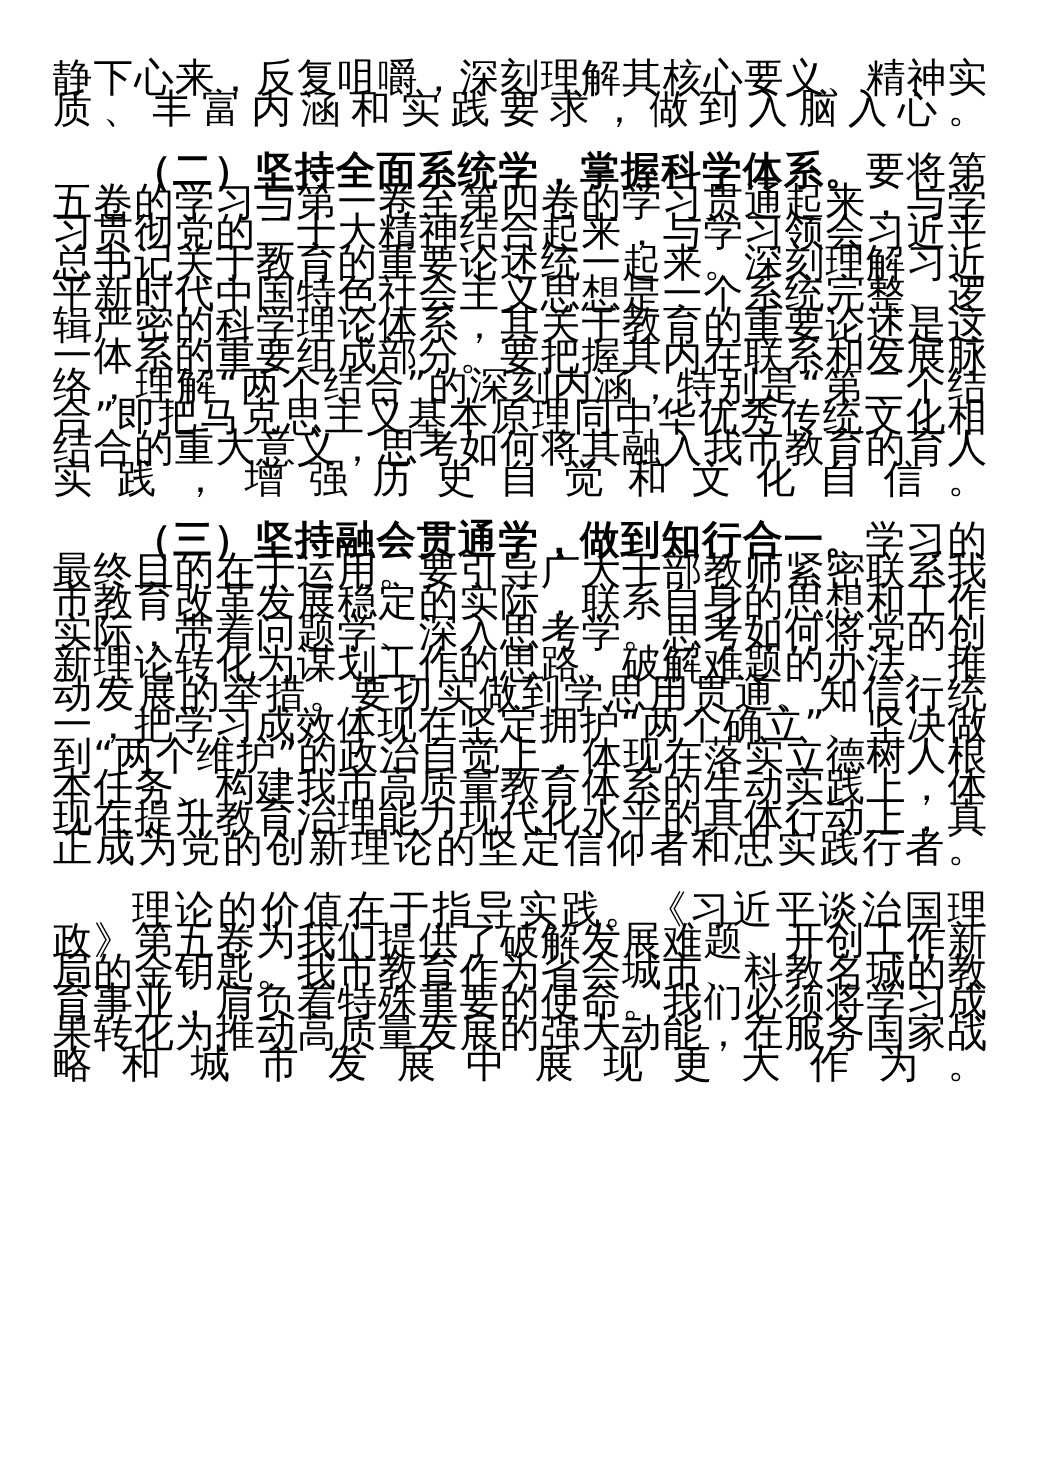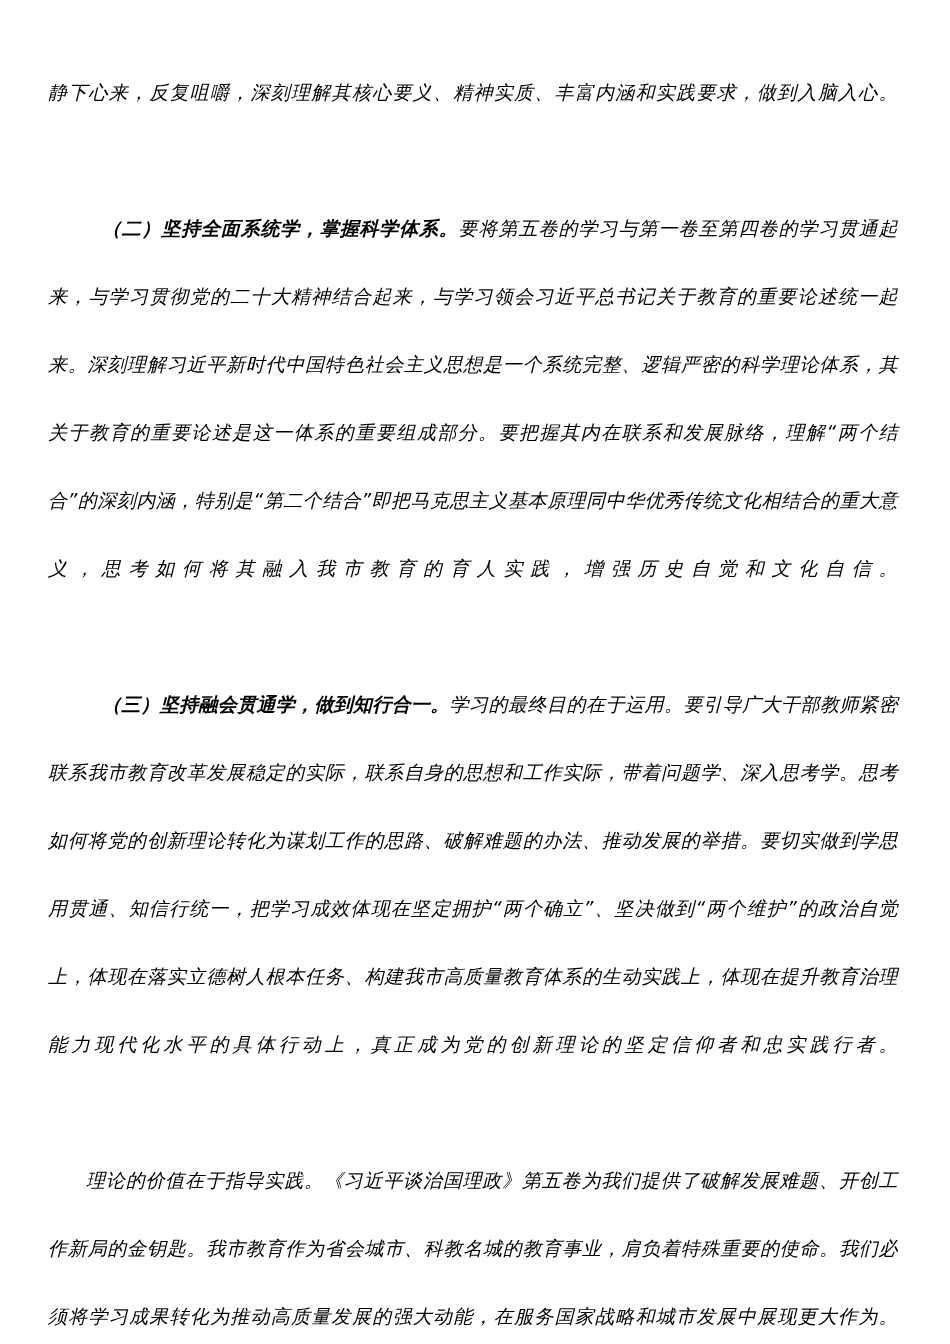--- a/index.html
+++ b/index.html
@@ -25,38 +25,36 @@
     padding: 58px 52px 0 48px;
   }
 
   .doc-body {
     width: 850px;
   }
 
   p.para {
     margin: 0;
     padding: 0;
-    font-size: 19px;
-    line-height: 68px;
+    font-size: 36px;
+    line-height: 28px;
     text-align: justify;
     text-justify: inter-ideograph;
     letter-spacing: 0.02em;
     word-break: break-all;
     white-space: normal;
-    font-style: italic;
   }
 
   p.indent {
     text-indent: 2em;
   }
 
   .bold-lead {
     font-weight: bold;
     letter-spacing: 0.01em;
-    margin-left: 16px;
   }
 
   
   p.para::after {
     content: "";
     display: inline-block;
     width: 100%;
   }
 </style>
 </head>

